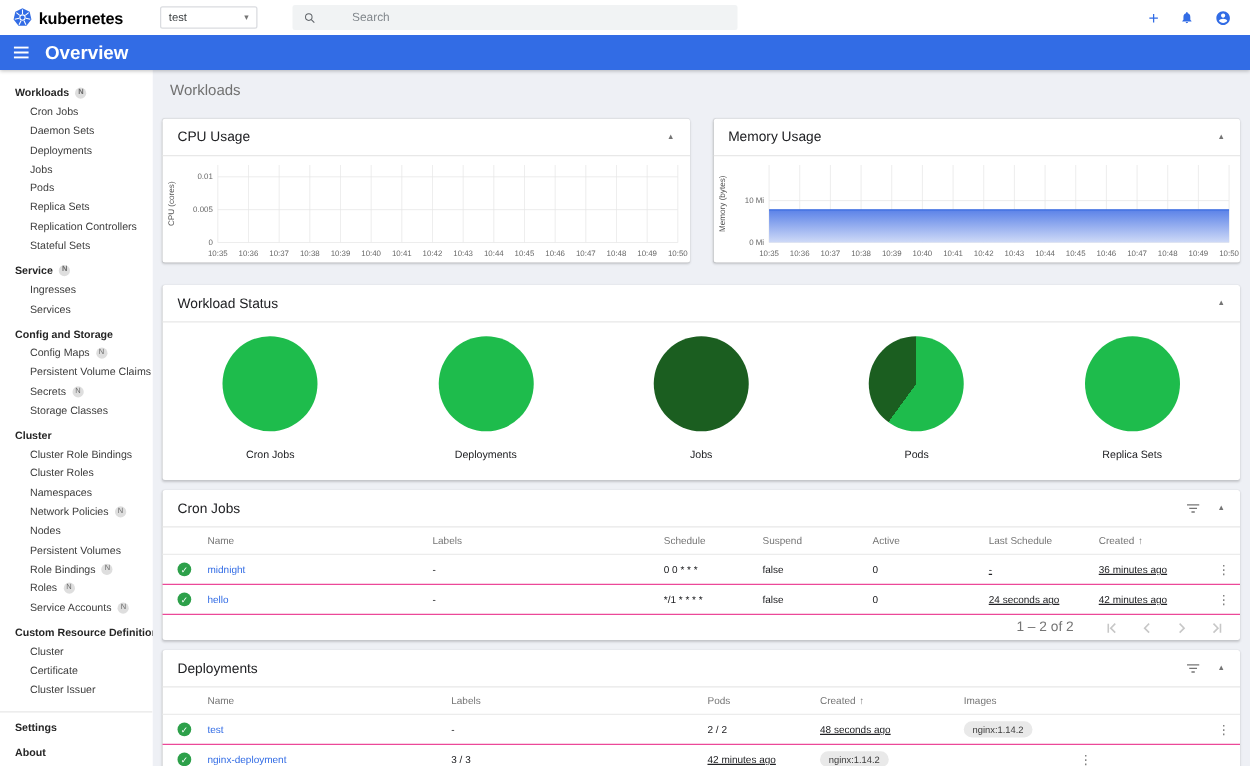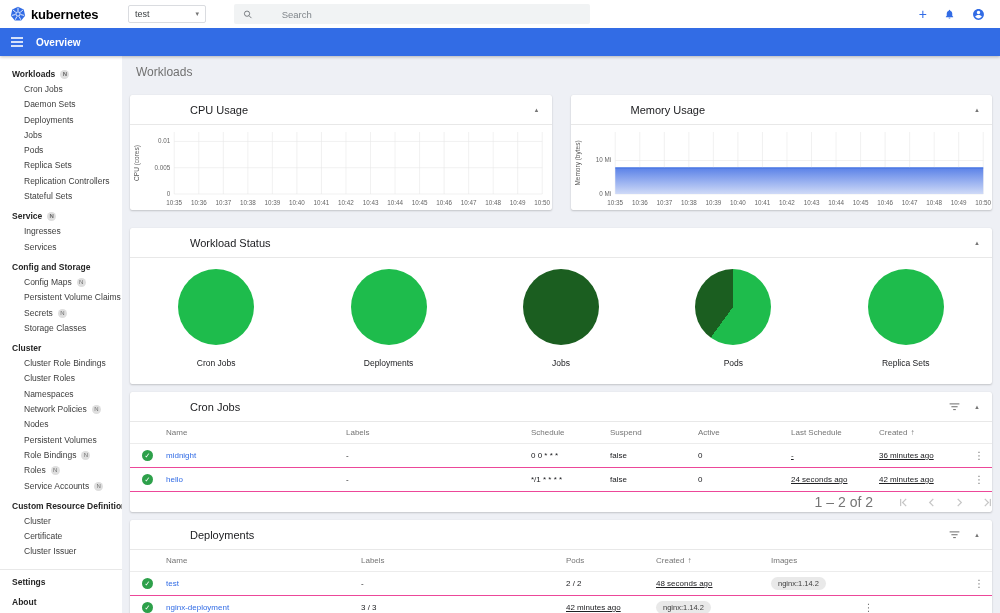--- a/index.html
+++ b/index.html
@@ -21,40 +21,40 @@
   .search input{border:none;background:transparent;outline:none;font-size:9.5px;width:100%;color:#202124;}
   .search input::placeholder{color:#80868b;}
   .header-actions{margin-left:auto;display:flex;align-items:center;gap:17px;padding-right:15px;}
   .plus-btn{color:#326ce5;font-size:14px;line-height:14px;font-weight:400;cursor:pointer;}
   .hdr-ic{cursor:pointer;display:flex;align-items:center;}
 
   
   .toolbar{position:absolute;top:28px;left:0;right:0;height:28px;background:#326ce5;color:#fff;
            display:flex;align-items:center;gap:13px;padding-left:11px;z-index:5;
            box-shadow:0 1px 3px rgba(0,0,0,.25);}
-  .toolbar-title{font-size:10px;font-weight:bold;}
+  .toolbar-title{font-size:15px;font-weight:bold;}
 
   
   .sidebar{position:absolute;top:56px;left:0;width:122px;bottom:0;background:#fff;z-index:2;
            padding-top:6px;overflow:hidden;}
   .nav-section{height:15px;line-height:15px;margin-top:5px;padding-left:12px;font-size:8.5px;
                font-weight:bold;color:#262626;display:flex;align-items:center;white-space:nowrap;cursor:pointer;}
   .nav-item{height:15.3px;line-height:15.3px;padding-left:24px;font-size:8.5px;color:#3c3c3c;
             display:flex;align-items:center;white-space:nowrap;cursor:pointer;}
   .badge{display:inline-flex;width:9px;height:9px;border-radius:50%;background:#dedede;color:#6b6b6b;
          font-size:6px;align-items:center;justify-content:center;margin-left:5px;flex:none;}
   .nav-divider{height:1px;background:#e8e8e8;margin:9px 0 5px;}
 
   
   .content{position:absolute;left:122px;top:56px;right:0;bottom:0;background:#eef0f5;
            overflow:hidden;padding:0 8px;}
   .page-title{margin:9px 0 16px 6px;font-size:12px;color:#717171;}
   .card{background:#fff;border-radius:2px;box-shadow:0 1px 2px rgba(0,0,0,.18),0 0 1px rgba(0,0,0,.1);}
   .card-header{height:29px;display:flex;align-items:center;padding:0 12px;border-bottom:1px solid #e8e8e8;gap:14px;}
-  .card-title{font-size:11px;color:#202124;flex:1;margin-left:48px;}
+  .card-title{font-size:11px;color:#202124;flex:1;}
   .icon-btn{display:flex;align-items:center;cursor:pointer;}
   .collapse-btn{color:#757575;font-size:6px;cursor:pointer;}
 
   .charts-row{display:flex;gap:19px;}
   .chart-card{flex:1;height:115px;}
   .chart-card svg{display:block;margin-top:2px;}
 
   .status-card{margin-top:18px;height:156px;}
   .pies{display:flex;justify-content:space-around;padding-top:11px;}
   .pie-wrap{display:flex;flex-direction:column;align-items:center;gap:13px;}
@@ -67,22 +67,22 @@
   .deploy .tbl-header,.deploy .tbl-row{grid-template-columns:36px 195px 205px 90px 115px 1fr 26px;}
   .tbl-header{height:21px;font-size:8px;color:#757575;border-bottom:1px solid #ececec;}
   .tbl-row{height:23px;font-size:8px;color:#202124;border-bottom:1px solid #ec4899;}
   .sort-arrow{margin-left:3px;color:#757575;}
   .cell-link{color:#326ce5;cursor:pointer;}
   .cell-u{text-decoration:underline;cursor:default;}
   .chip{display:inline-block;background:#e9e9e9;border-radius:8px;padding:2px 7px;font-size:7.5px;color:#3c3c3c;}
   .status-ok{width:11px;height:11px;border-radius:50%;background:#2da04a;color:#fff;display:flex;
              align-items:center;justify-content:center;font-size:7px;margin-left:12px;}
   .kebab{color:#757575;font-size:10px;text-align:center;cursor:pointer;}
-  .tbl-footer{display:flex;justify-content:flex-end;align-items:center;height:20px;
-              font-size:14px;color:#757575;gap:26px;}
+  .tbl-footer{display:flex;justify-content:flex-end;align-items:center;height:20px;padding-right:14px;
+              font-size:11px;color:#757575;gap:26px;}
   .pg{display:flex;gap:19px;align-items:center;}
   .pg-btn{cursor:pointer;display:flex;align-items:center;}
 </style>
 </head>
 <body>
 
 <div class="app">
 
   <header class="app-header">
     <div class="logo">

